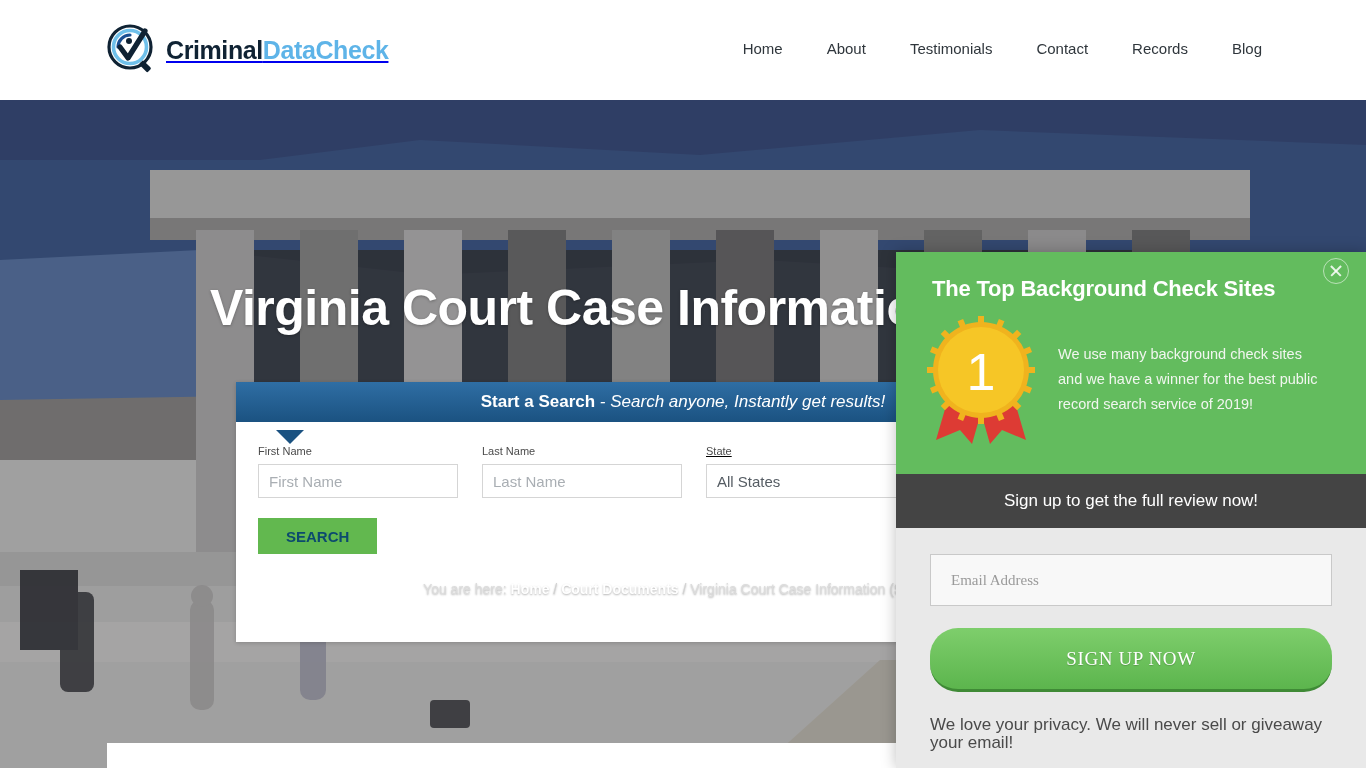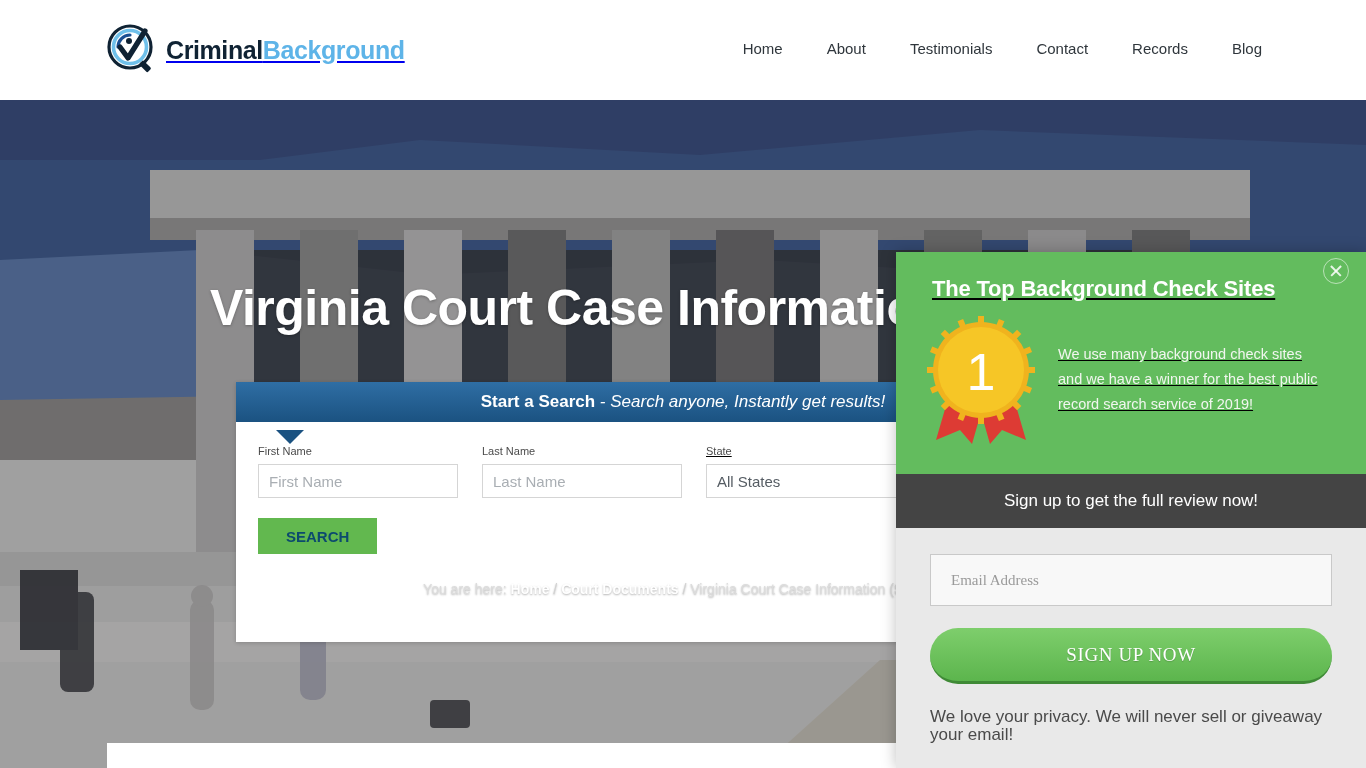--- a/index.html
+++ b/index.html
@@ -151,21 +151,20 @@
     background: #e9e9e9;
     box-shadow: 0 0 14px rgba(0,0,0,.25);
     z-index: 50;
     overflow: hidden;
   }
   .popup-green {
     position: relative;
     height: 222px;
     background: #63bc5e;
     padding: 22px 26px 0 26px;
-    text-decoration: underline;
   }
   .popup-close {
     position: absolute; right: 17px; top: 6px;
     width: 26px; height: 26px;
     border: 1px solid rgba(255,255,255,.55);
     border-radius: 50%;
     cursor: pointer;
   }
   .popup-close::before, .popup-close::after {
     content: ""; position: absolute; left: 5px; top: 11px;
@@ -192,21 +191,21 @@
   .popup-form { padding: 26px 34px 0 34px; }
   .email-input {
     width: 100%; height: 52px;
     background: #f8f8f8; border: 1px solid #c9c9c9;
     padding: 0 20px; font-size: 15px; color: #8d8d8d;
     font-family: "Liberation Serif", serif;
     border-radius: 0;
   }
   .email-input::placeholder { color: #9a9a9a; }
   .signup-btn {
-    display: block; width: 100%; height: 56px; margin-top: 22px;
+    display: block; width: 100%; height: 64px; margin-top: 22px;
     background: linear-gradient(180deg, #7ece6c 0%, #5cb54d 100%);
     border: 0; border-bottom: 3px solid #3f8a36;
     border-radius: 28px;
     color: #ffffff; font-size: 19px; letter-spacing: .6px;
     font-family: "Liberation Serif", serif;
     cursor: pointer;
     text-shadow: 0 1px 1px rgba(0,0,0,.2);
   }
   .privacy-note {
     font-size: 17px; color: #4a4a4a;
@@ -222,21 +221,21 @@
       <svg width="56" height="56" viewBox="0 0 56 56">
         <circle cx="26" cy="25" r="21" fill="none" stroke="#0f2233" stroke-width="3.2"></circle>
         <circle cx="26" cy="25" r="16.5" fill="none" stroke="#6fc0ea" stroke-width="3.6"></circle>
         <path d="M14 25 a12 12 0 0 1 12 -12" fill="none" stroke="#1a4f93" stroke-width="3.2" stroke-linecap="round"></path>
         <path d="M16 25 L24 36 L41 9" fill="none" stroke="#0f2233" stroke-width="5.2" stroke-linecap="round" stroke-linejoin="round"></path>
         <circle cx="25" cy="19" r="3" fill="#0f2233"></circle>
         <rect x="39" y="38" width="12" height="6" rx="1.6" transform="rotate(45 39 38)" fill="#0f2233"></rect>
       </svg>
     </span>
     <span class="logo-text">
-      <span class="lt-a">Criminal</span><span class="lt-b">Background</span>
+      <span class="lt-a">Criminal</span><span class="lt-b">DataCheck</span>
     </span>
   </a>
 
   <nav class="main-nav">
     <a class="nav-link" href="#">Home</a>
     <a class="nav-link" href="#">About</a>
     <a class="nav-link" href="#">Testimonials</a>
     <a class="nav-link" href="#">Contact</a>
     <a class="nav-link" href="#">Records</a>
     <a class="nav-link" href="#">Blog</a>

